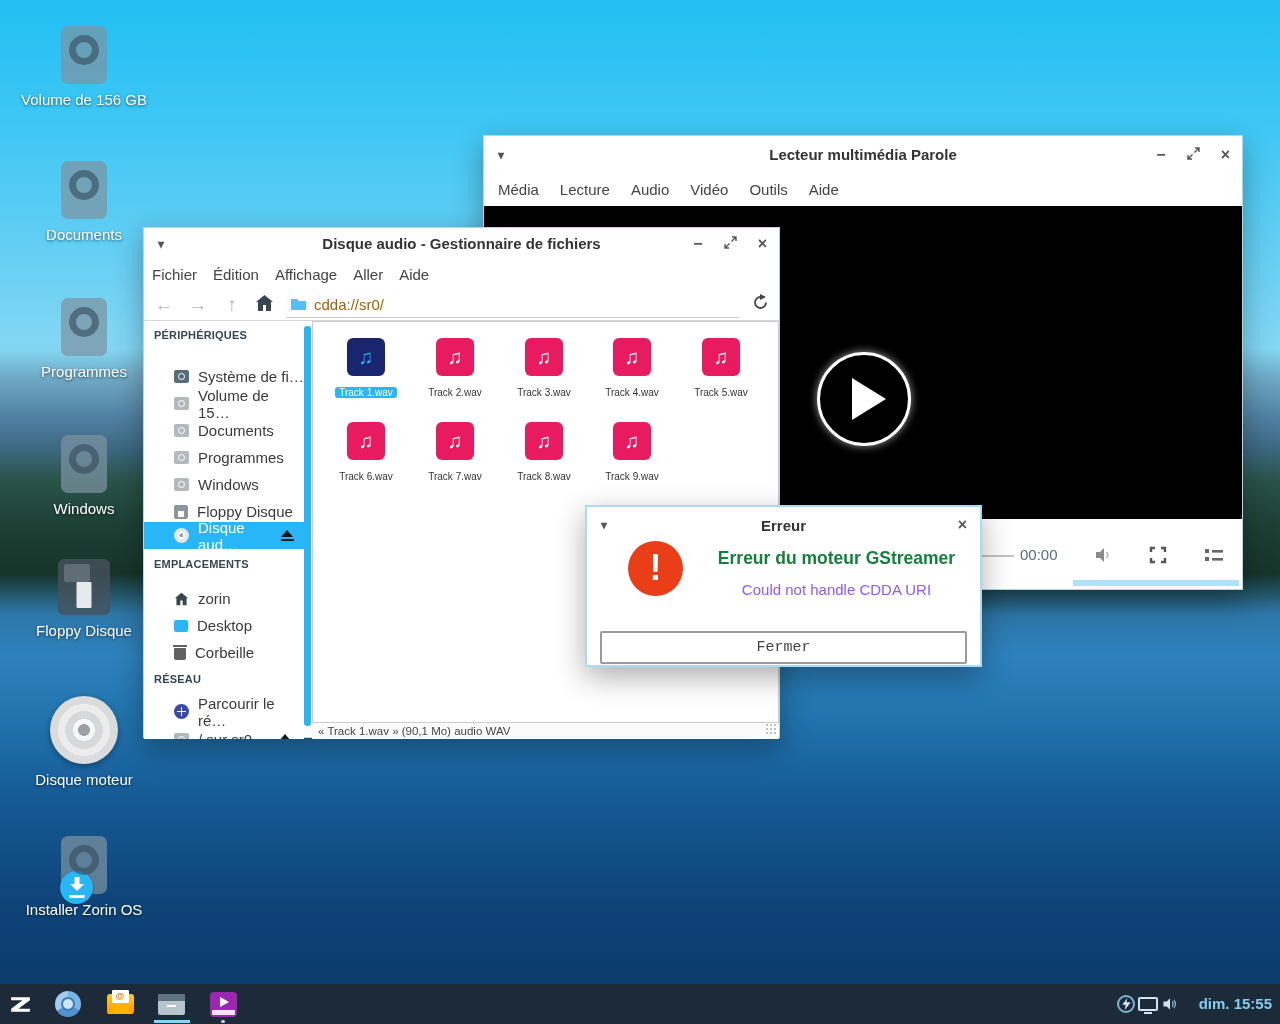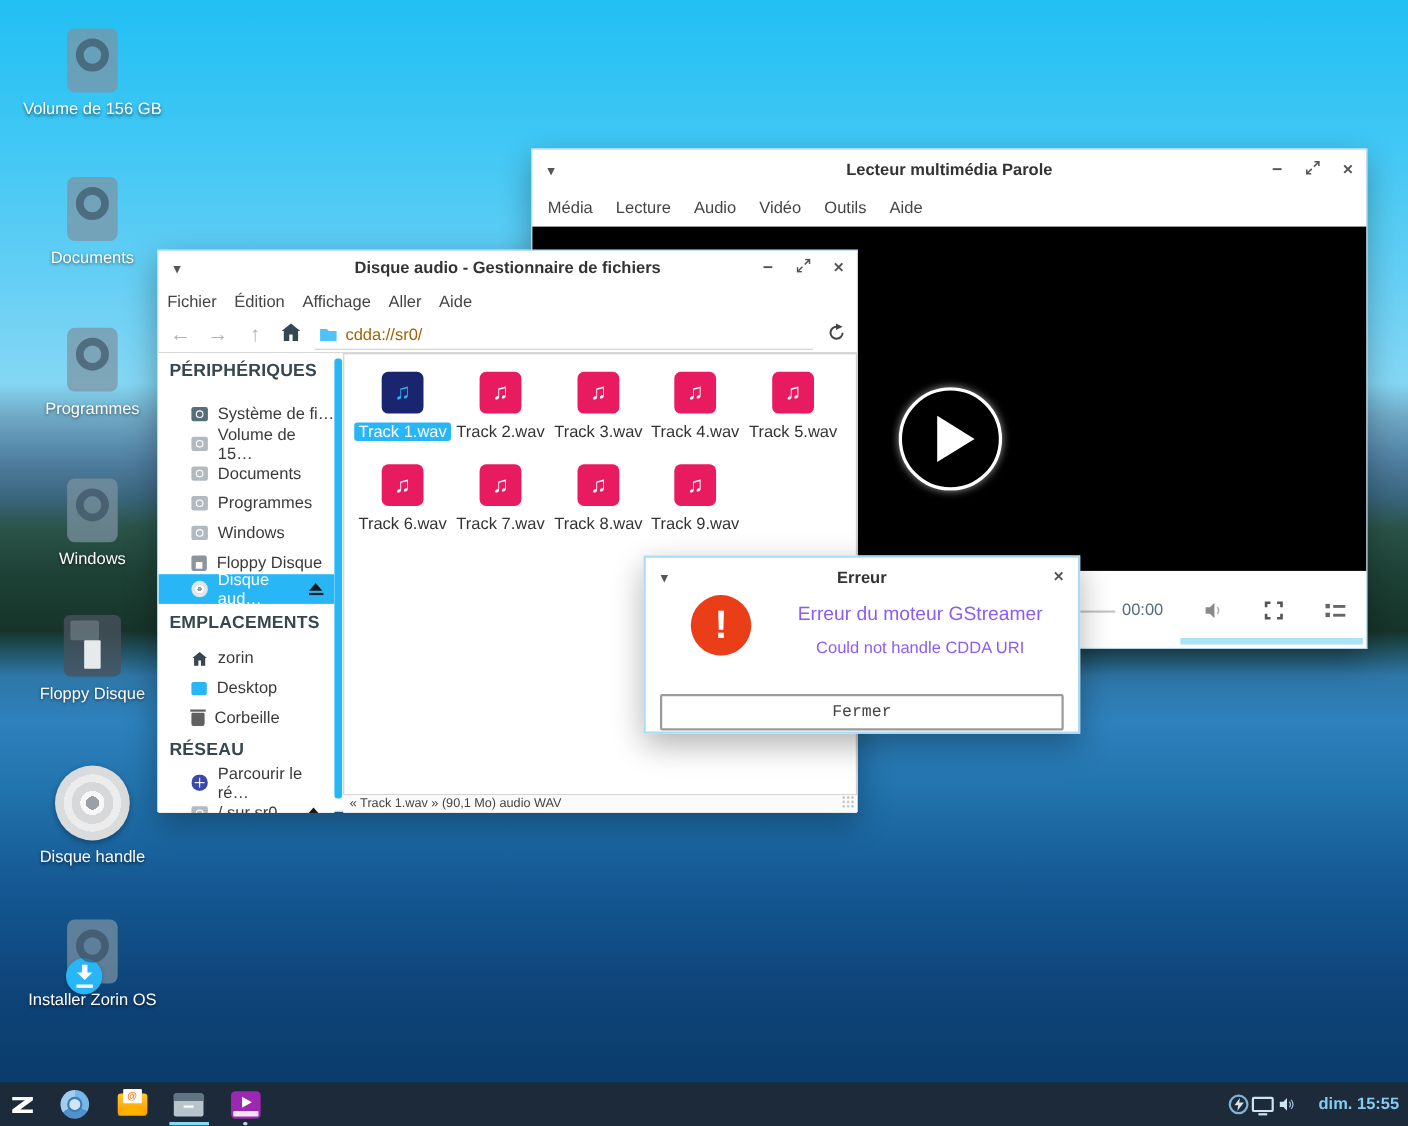--- a/index.html
+++ b/index.html
@@ -64,36 +64,36 @@
   
   #fm{left:143px;top:227px;width:637px;height:511px;z-index:20}
   #fm .titlebar{height:31px}
   #fm .menubar{height:30px;gap:16px;padding-left:8px}
   .toolbar{height:32px;display:flex;align-items:center;padding:0 9px;gap:12px;border-bottom:1px solid #d8d8d8}
   .nav-arrow{font-size:19px;color:#b5b5b5;width:22px;text-align:center;cursor:pointer}
   .pathbar{flex:1;display:flex;align-items:center;gap:7px;height:26px;
     border-bottom:1px solid #cfcfcf;padding:0 4px;font-size:15px;color:#a16207;cursor:text}
   .fmcontent{position:absolute;left:0;right:0;top:93px;bottom:0}
   #sidebar{position:absolute;left:0;top:0;width:160px;height:418px;overflow:hidden;background:#fff}
-  .sbheader{position:absolute;left:10px;right:0;height:18px;font-size:16px;font-weight:bold;
+  .sbheader{position:absolute;left:10px;right:0;height:18px;font-size:11px;font-weight:bold;
     color:#37474f;letter-spacing:.2px}
   .sbrow{position:absolute;left:0;right:0;height:27px;display:flex;align-items:center;
     padding-left:30px;gap:9px;font-size:15px;color:#3a3a3a;cursor:pointer}
   .sbrow.sel{background:#29b6f6;color:#fff}
   #sb-scroll{position:absolute;left:160px;top:5px;width:7px;height:400px;background:#29b6f6;border-radius:3px;cursor:pointer}
   #filepanel{position:absolute;left:168px;top:0;width:467px;height:402px;background:#fff;border:1px solid #ccc}
   #statusbar{position:absolute;left:168px;top:402px;width:467px;height:16px;background:#fbfbfb;
     font-size:11.5px;color:#444;padding:2px 16px 0 6px}
   #grip{position:absolute;right:2px;bottom:2px;width:12px;height:12px;
     background-image:radial-gradient(#c0c0c0 1px,transparent 1.2px);background-size:4px 4px}
   .track{position:absolute;width:92px;text-align:center;cursor:pointer}
   .track .ticon{width:38px;height:38px;margin:0 auto;border-radius:6px;background:#e81b60;
     color:#fff;font-size:20px;line-height:38px;text-align:center}
   .track.sel .ticon{background:#1a2570;color:#29b6f6}
-  .track .tlbl{margin-top:7px;font-size:15px;color:#333;line-height:20px}
+  .track .tlbl{margin-top:7px;font-size:10px;color:#333;line-height:20px}
   .track.sel .tlbl span{background:#29b6f6;color:#fff;border-radius:3px;padding:0 4px}
   
   .ic{flex:0 0 auto}
   .ic-drive{width:15px;height:13px;background:#b3babf;border-radius:2px;position:relative}
   .ic-drive::after{content:"";position:absolute;left:4px;top:2.5px;width:5px;height:5px;
     border:1.5px solid #fff;border-radius:50%}
   .ic-drive.dark{background:#546e7a}
   .ic-floppy{width:14px;height:14px;background:#8a959c;border-radius:2px;position:relative}
   .ic-floppy::after{content:"";position:absolute;left:4px;bottom:2px;width:6px;height:6px;background:#fff}
   .ic-cd{width:15px;height:15px;border-radius:50%;
@@ -108,21 +108,21 @@
   .ic-eject::before{content:"";position:absolute;left:0;top:0;
     border-left:6.5px solid transparent;border-right:6.5px solid transparent;border-bottom:7px solid #37474f}
   .ic-eject::after{content:"";position:absolute;left:0;top:9px;width:13px;height:2.5px;background:#37474f}
   
   #dialog{left:585px;top:505px;width:397px;height:162px;z-index:30;border:2px solid #a9dcf4}
   #dialog .titlebar{height:36px}
   #dlg-close{position:absolute;right:13px;color:#555;font-size:16px;cursor:pointer}
   #dlg-icon{position:absolute;left:41px;top:34px;width:55px;height:55px;border-radius:50%;
     background:#e93e17;color:#fff;font-weight:bold;font-size:36px;text-align:center;line-height:53px}
   #dlg-heading{position:absolute;left:112px;right:6px;top:41px;text-align:center;
-    font-weight:normal;font-size:17.5px;color:#8b5cf6}
+    font-weight:bold;font-size:17.5px;color:#15803d}
   #dlg-msg{position:absolute;left:112px;right:6px;top:74px;text-align:center;font-size:15px;color:#8b5cf6}
   #dlg-btn{position:absolute;left:13px;top:124px;width:367px;height:33px;background:#fff;
     border:2px solid #9a9a9a;border-radius:2px;font-size:15px;color:#444;text-align:center;
     line-height:29px;cursor:pointer;font-family:Liberation Mono, monospace}
   
   #taskbar{position:absolute;left:0;bottom:0;width:1280px;height:40px;background:#1c2a3a;z-index:50}
   .tb-slot{position:absolute;top:0;width:40px;height:40px;display:flex;align-items:center;
     justify-content:center;cursor:pointer}
   .tb-browser{width:26px;height:26px;border-radius:50%;position:relative;
     background:conic-gradient(#79b6e8 0 33%,#4f92cc 33% 66%,#a3cdef 66% 100%)}
@@ -171,21 +171,21 @@
 <div class="dicon" style="top:435px">
   <div class="art-drive"></div>
   <div class="lbl">Windows</div>
 </div>
 <div class="dicon" style="top:559px">
   <div class="art-floppy"></div>
   <div class="lbl">Floppy Disque</div>
 </div>
 <div class="dicon" style="top:696px">
   <div class="art-cd"></div>
-  <div class="lbl">Disque handle</div>
+  <div class="lbl">Disque moteur</div>
 </div>
 <div class="dicon" style="top:836px">
   <div class="art-drive">
     <span class="badge-dl">
         <span class="bar"></span>
       </span>
   </div>
   <div class="lbl">Installer Zorin OS</div>
 </div>
 

